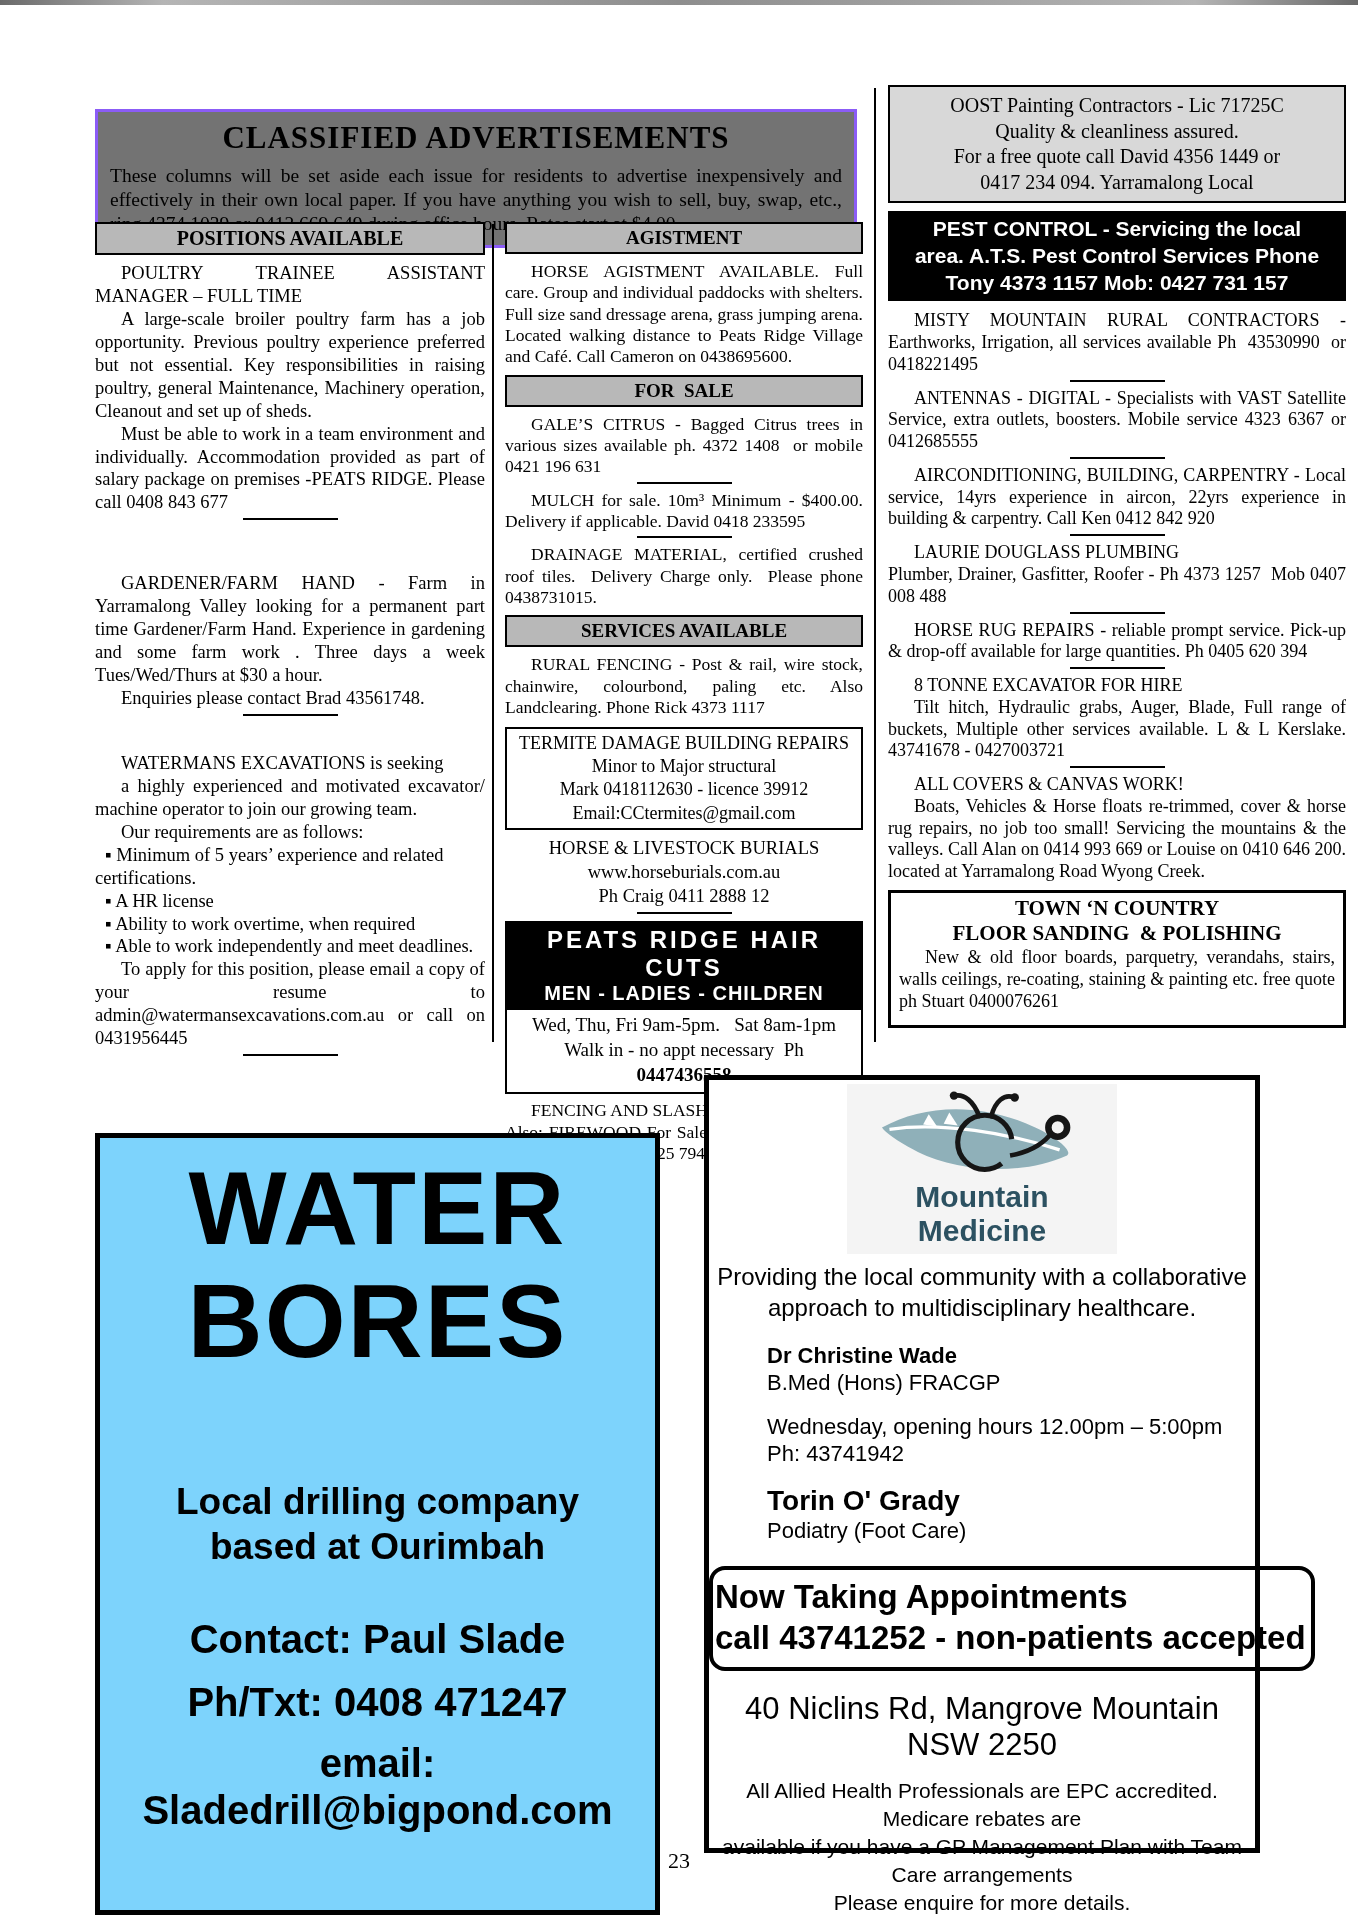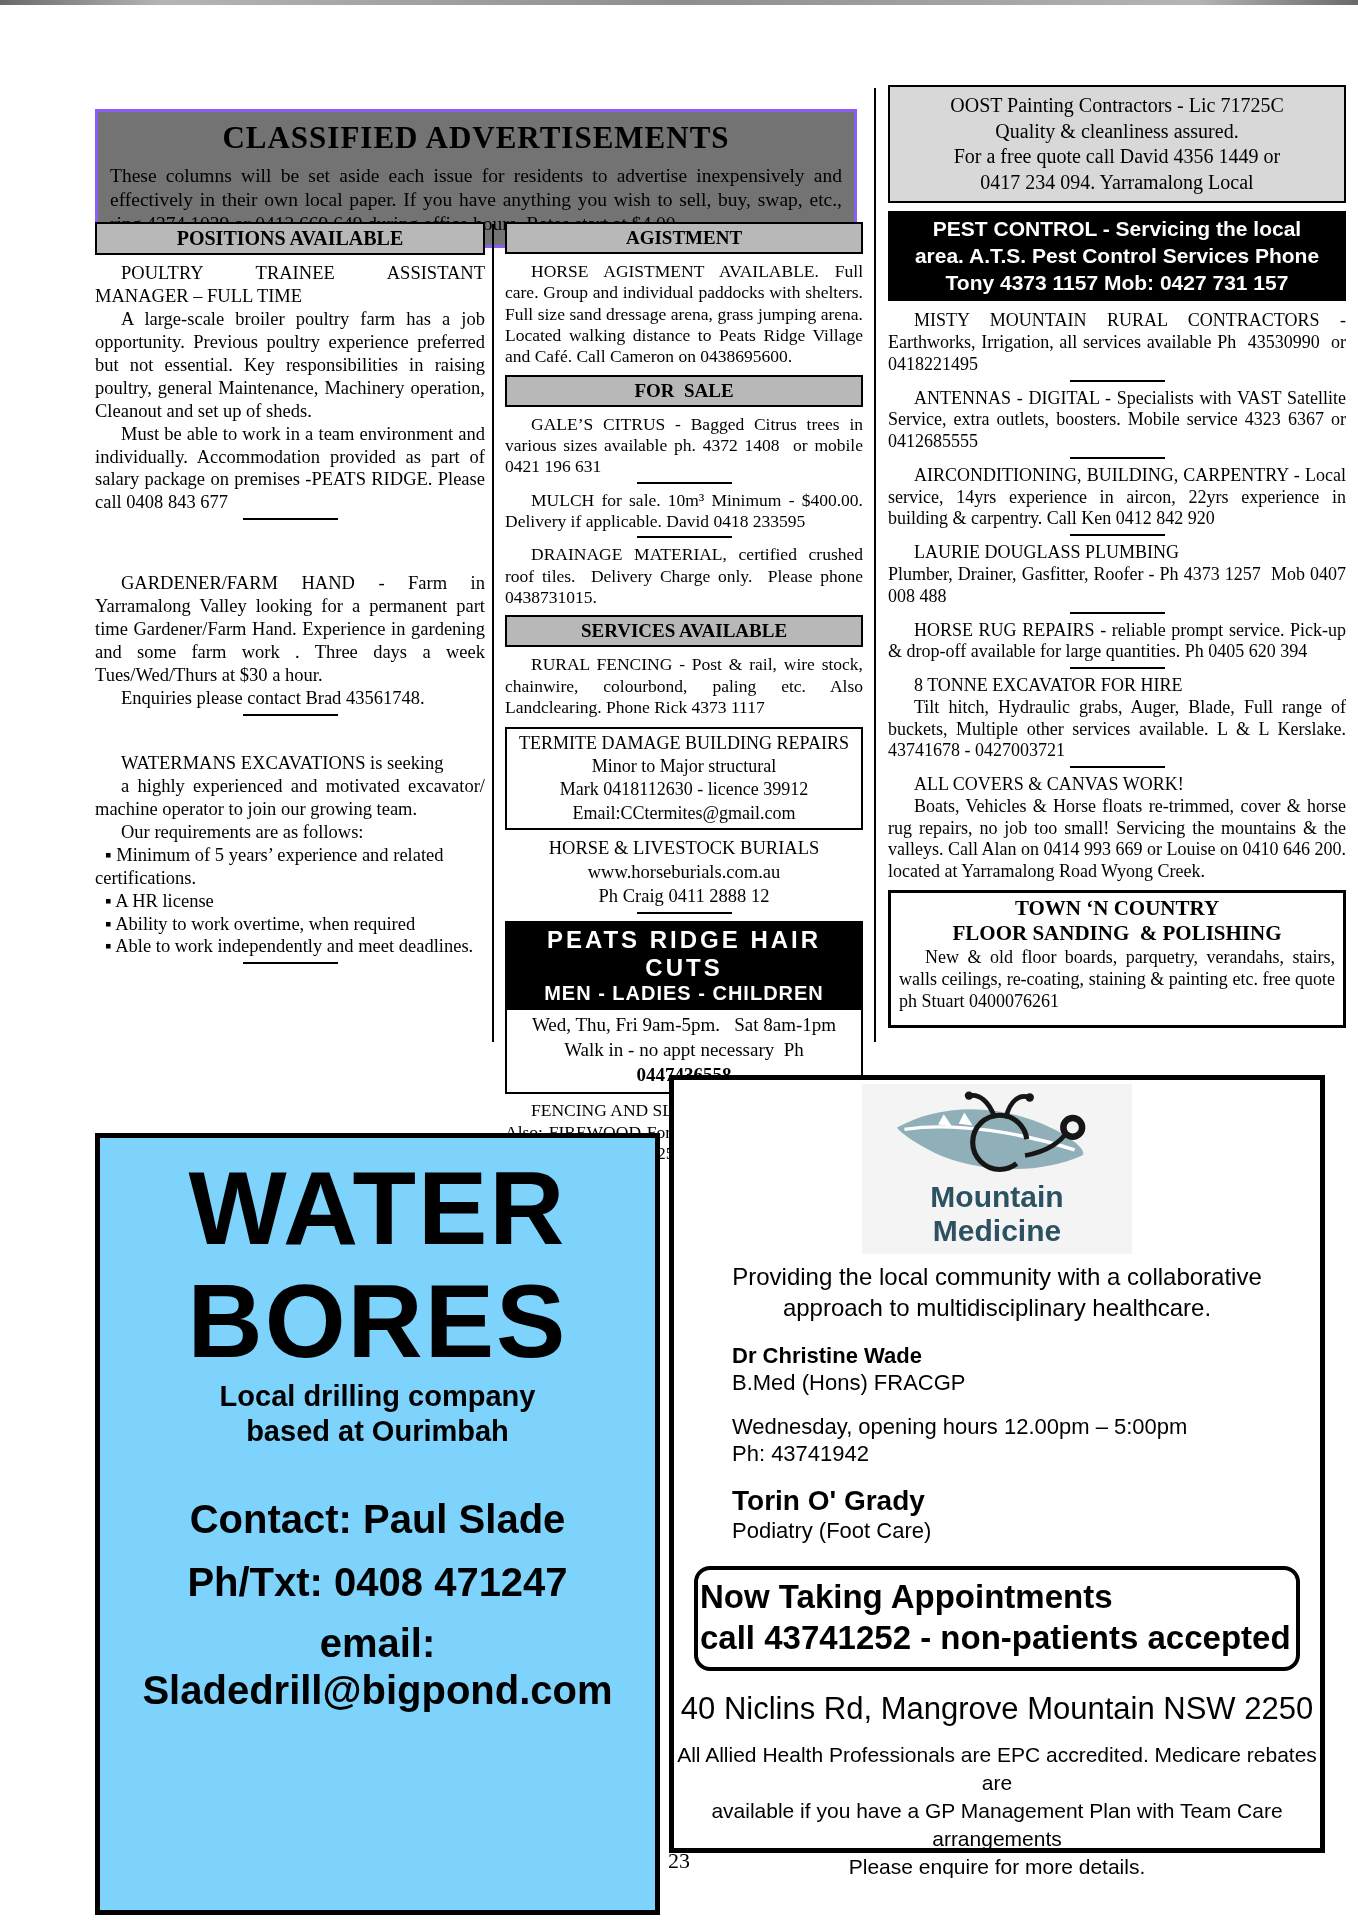--- a/index.html
+++ b/index.html
@@ -63,28 +63,28 @@
   .town-box { border:3px solid #000; padding:3px 8px 12px; margin-top:7px; }
   .town-title { text-align:center; font-weight:bold; font-size:21px; line-height:1.18; }
   .town-body  { font-size:18px; line-height:1.22; text-align:justify; margin-top:2px; }
 
   
   .waterbores { left:95px; top:1133px; width:565px; height:782px; border:5px solid #000;
                 box-sizing:border-box; background:#7dd3fc; text-align:center;
                 font-family:"Liberation Sans", sans-serif; font-weight:bold; }
   .wb-title { font-size:104px; line-height:1.09; letter-spacing:2px; }
   .wb-t1 { margin-top:14px; }
-  .wb-drill { font-size:29px; line-height:1.22; }
+  .wb-drill { font-size:37px; line-height:1.22; margin-top:100px; }
   .wb-contact { font-size:40px; margin-top:48px; }
   .wb-phone   { font-size:40px; margin-top:18px; }
   .wb-email-label { font-size:40px; margin-top:16px; }
   .wb-email   { font-size:40px; margin-top:2px; }
 
   
-  .medicine { left:669px; top:1075px; width:656px; height:778px; border:5px solid #000;
+  .medicine { left:704px; top:1075px; width:556px; height:778px; border:5px solid #000;
               box-sizing:border-box; background:#fff; font-family:"Liberation Sans", sans-serif; }
   .logo-block { width:262px; margin:4px auto 0; background:#f4f4f4; text-align:center; padding:6px 4px 6px; }
   .logo-text { color:#2c5161; font-weight:bold; font-size:30px; letter-spacing:0px; }
   .med-tagline { text-align:center; font-size:24px; line-height:1.28; margin-top:8px; }
   .med-list { margin:20px 0 0 58px; }
   .med-block + .med-block { margin-top:18px; }
   .med-name { font-size:22px; font-weight:bold; }
   .med-name-sm { font-size:28px; font-weight:bold; }
   .med-sub  { font-size:22px; margin-top:1px; }
   .appt-box { margin:22px auto 0; width:606px; border:4px solid #000; border-radius:16px;
@@ -128,20 +128,21 @@
     </div>
 
     <div class="ad gap2">
       <p class="ind lead">WATERMANS EXCAVATIONS is seeking</p>
       <p class="ind">a highly experienced and motivated excavator/ machine operator to join our growing team.</p>
       <p class="ind lead">Our requirements are as follows:</p>
       <p class="bullet lead">▪ Minimum of 5 years’ experience and related certifications.</p>
       <p class="bullet lead">▪ A HR license</p>
       <p class="bullet lead">▪ Ability to work overtime, when required</p>
       <p class="bullet lead">▪ Able to work independently and meet deadlines.</p>
+      <p class="ind">To apply for this position, please email a copy of your resume to admin@watermansexcavations.com.au or call on 0431956445</p>
       <div class="sep"></div>
     </div>
   </section>
 
   <section class="abs col col-mid">
     <div class="sec-header" style="margin-top:0">AGISTMENT</div>
     <div class="ad">
       <p class="ind">HORSE AGISTMENT AVAILABLE. Full care. Group and individual paddocks with shelters. Full size sand dressage arena, grass jumping arena. Located walking distance to Peats Ridge Village and Café. Call Cameron on 0438695600.</p>
     </div>
 

